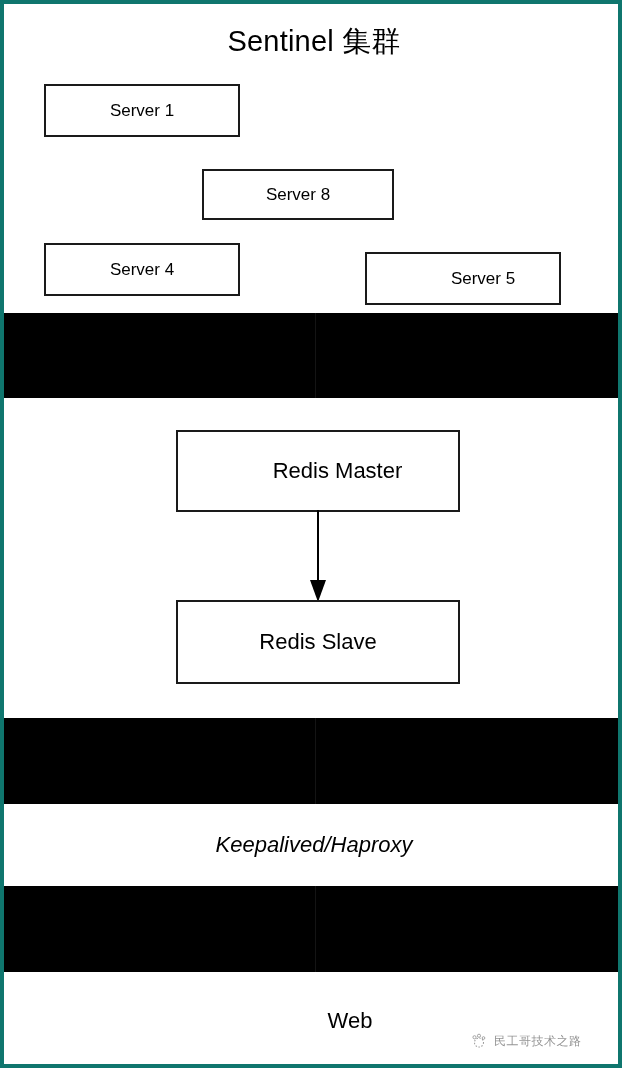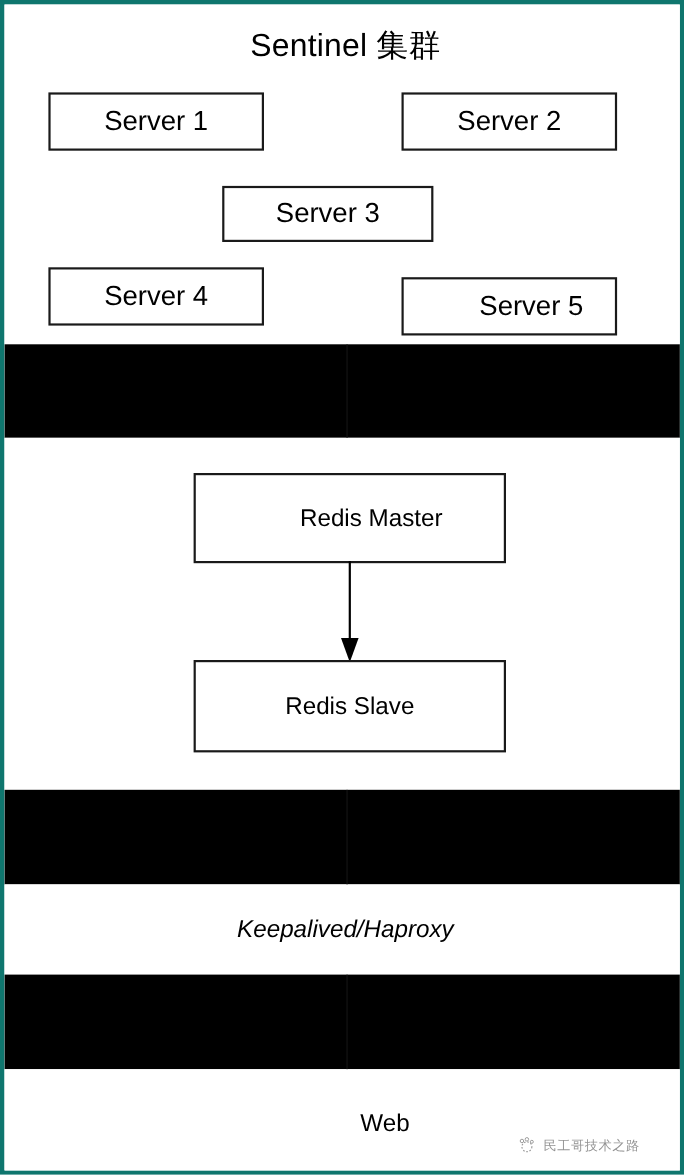--- a/index.html
+++ b/index.html
@@ -66,21 +66,21 @@
   
   .node {
     position: absolute;
     box-sizing: border-box;
     background: #ffffff;
     border: 2px solid #1a1a1a;
     display: flex;
     align-items: center;
     justify-content: center;
     color: #000000;
-    font-size: 25px;
+    font-size: 17px;
     white-space: nowrap;
   }
   .node-s1 { left: 40px;  top: 80px;  width: 196px; height: 53px; }
   .node-s2 { left: 361px; top: 80px;  width: 196px; height: 53px; }
   .node-s3 { left: 198px; top: 165px; width: 192px; height: 51px; }
   .node-s4 { left: 40px;  top: 239px; width: 196px; height: 53px; }
   .node-s5 { left: 361px; top: 248px; width: 196px; height: 53px; padding-left: 40px; }
 
   .node-redis {
     font-size: 22px;
@@ -143,25 +143,22 @@
 
   <div class="artifact-line art-l3"></div>
   <div class="artifact-line art-l1"></div>
   <div class="artifact-line art-l2"></div>
 
   <div class="section-title sentinel-title">Sentinel 集群</div>
 
   <div class="node node-s1">
     <span>Server 1</span>
   </div>
-  <div class="node node-s2">
-    <span>Server 2</span>
-  </div>
   <div class="node node-s3">
-    <span>Server 3</span>
+    <span>Server 8</span>
   </div>
   <div class="node node-s4">
     <span>Server 4</span>
   </div>
   <div class="node node-s5">
     <span>Server 5</span>
   </div>
 
   <div class="node node-redis node-master">
     <span>Redis Master</span>

